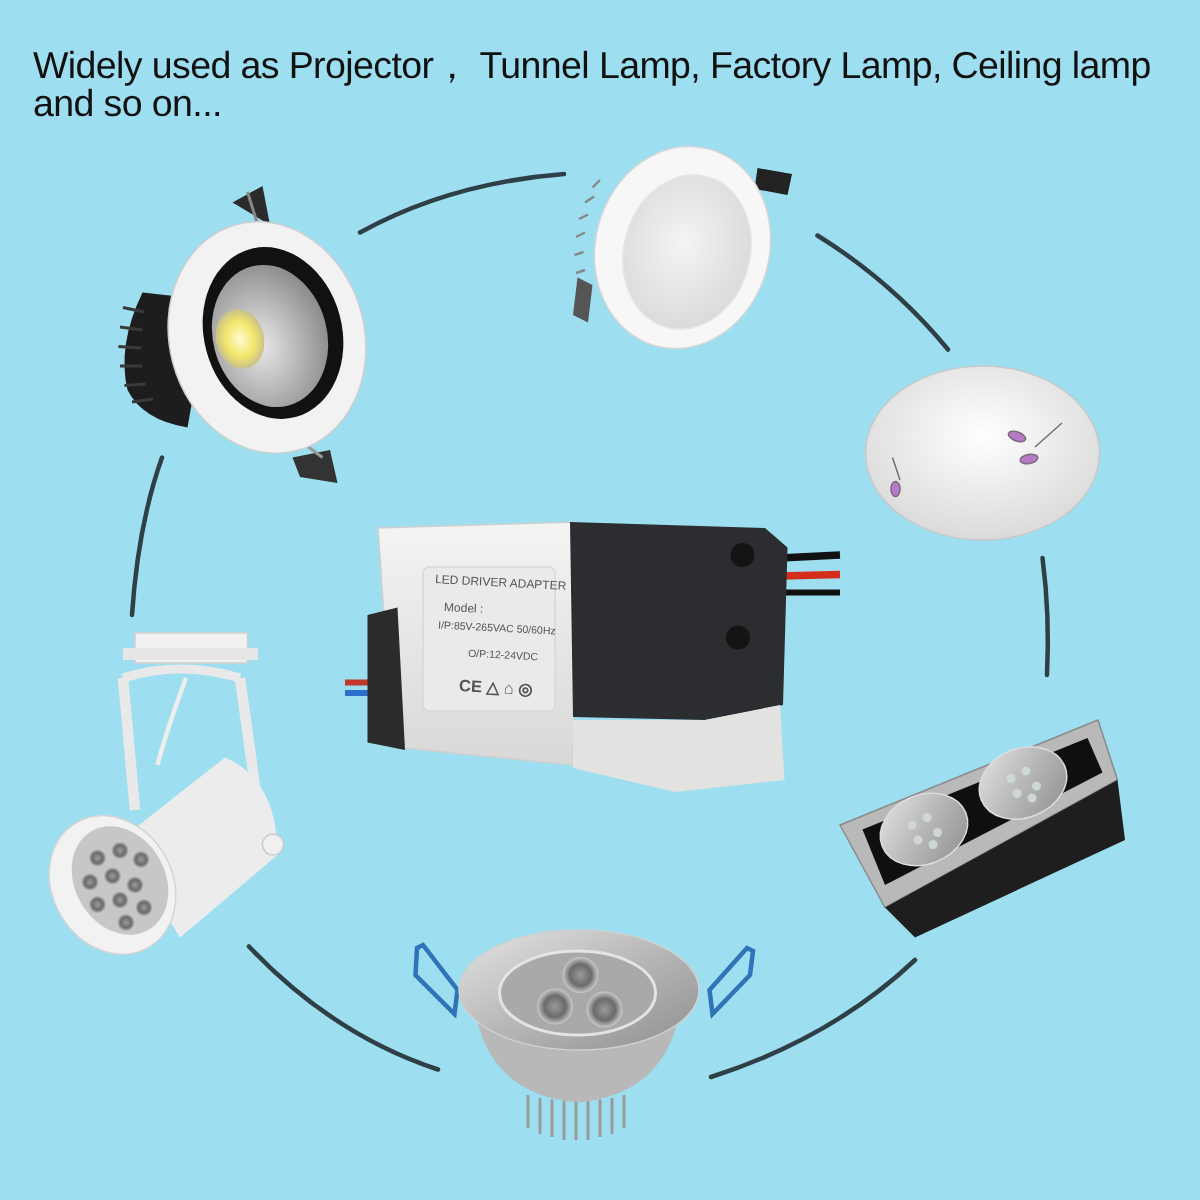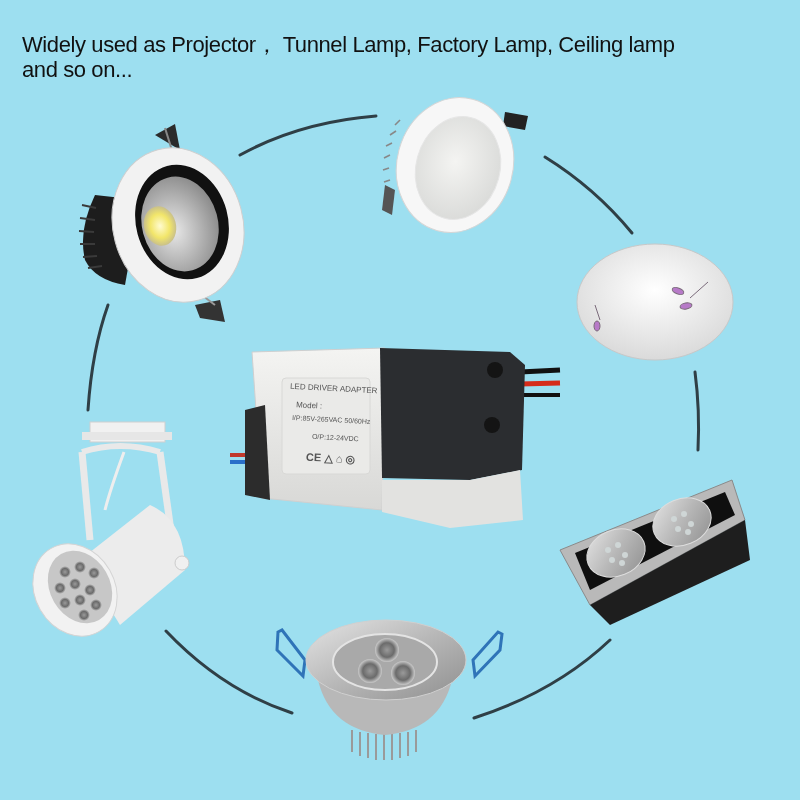--- a/index.html
+++ b/index.html
@@ -1,17 +1,17 @@
 <!DOCTYPE html>
 <html><head>
 <meta charset="utf-8">
 <style>
   html,body{margin:0;padding:0;}
   body{width:800px;height:800px;overflow:hidden;background:#9ddff0;position:relative;font-family:"DejaVu Sans",sans-serif;}
-  .caption{position:absolute;left:22px;top:32px;width:770px;font-size:22px;line-height:25px;color:#111;letter-spacing:-0.4px;font-family:"Liberation Sans",sans-serif;}
+  .caption{position:absolute;left:22px;top:32px;width:770px;font-size:25px;line-height:25px;color:#111;letter-spacing:-0.4px;font-family:"Liberation Sans",sans-serif;}
   .caption span{display:block;}
   svg.stage{position:absolute;left:0;top:0;}
   .adapter-label{position:absolute;font-family:"Liberation Sans",sans-serif;color:#555;font-size:8px;transform:rotate(3deg);}
 </style>
 </head>
 <body>
 
 <div class="caption">
   <span>Widely used as Projector， Tunnel Lamp, Factory Lamp, Ceiling lamp</span>
   <span>and so on...</span>

